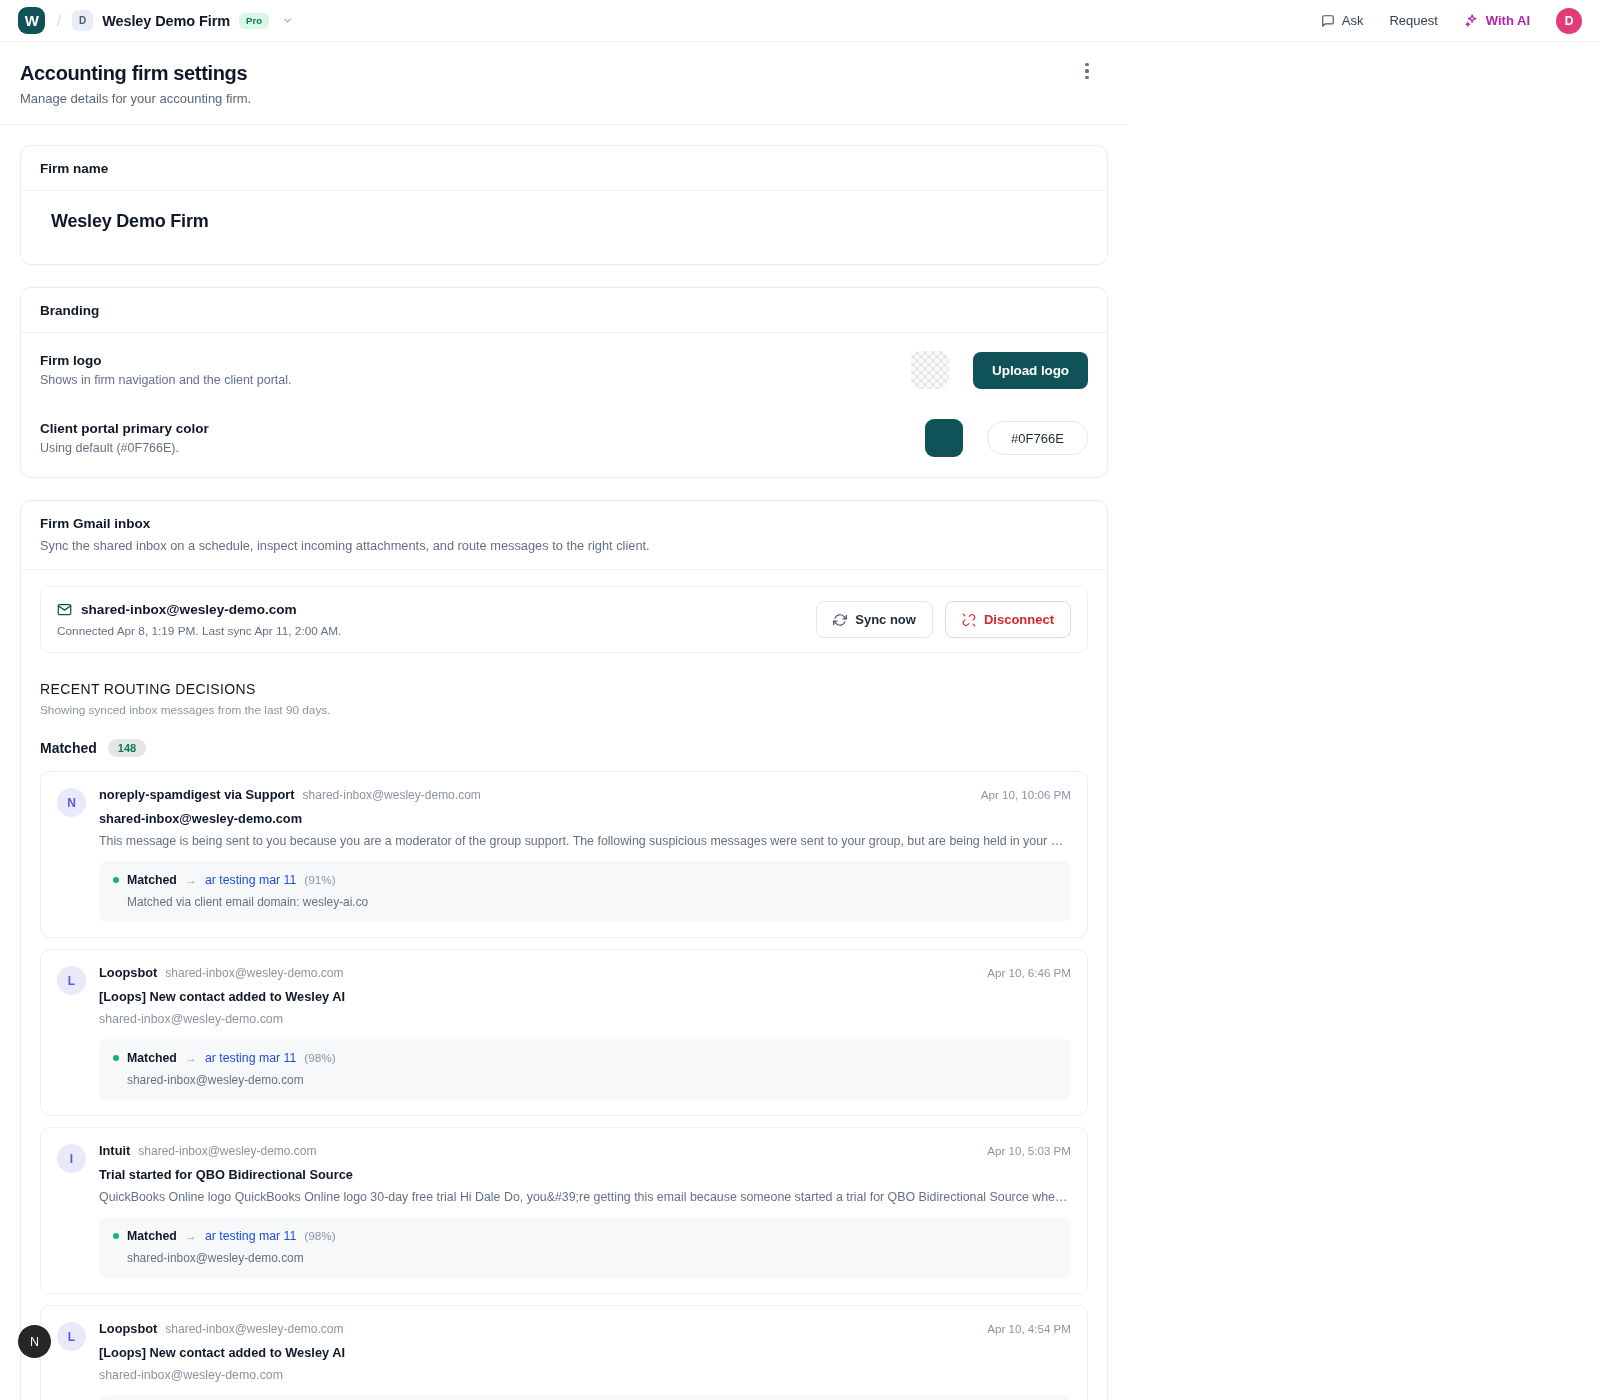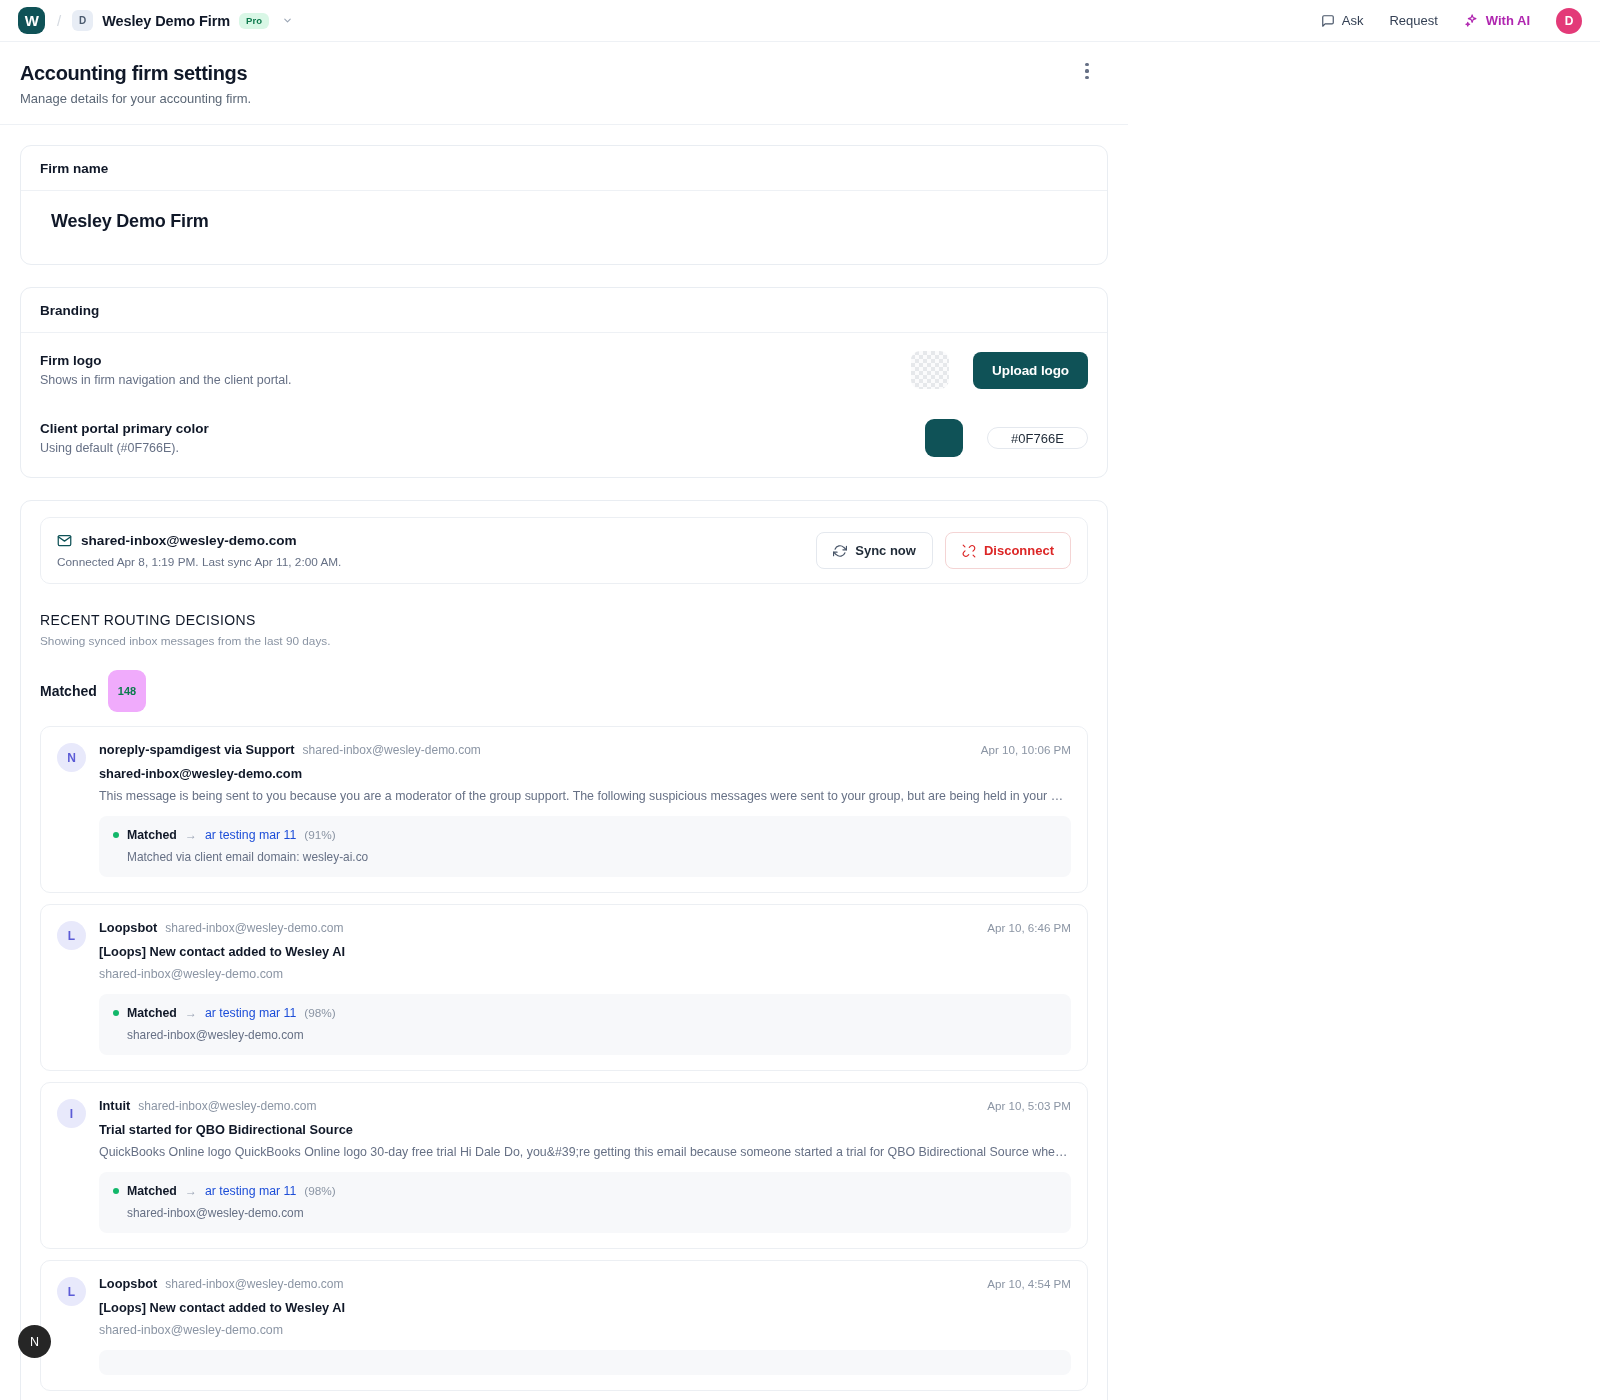--- a/index.html
+++ b/index.html
@@ -114,21 +114,21 @@
   }
   .btn-primary {
     background: #0f5257; color: #fff;
     font-size: 13.5px; font-weight: 700;
     border: none; border-radius: 8px;
     padding: 11px 19px;
     letter-spacing: -0.1px;
   }
   .color-swatch { width: 38px; height: 38px; border-radius: 9px; background: #0f5257; }
   .color-input {
-    width: 101px; height: 22px;
+    width: 101px; height: 34px;
     border: 1px solid #e4e8ee; border-radius: 16px;
     background: #fff;
     display: flex; align-items: center; justify-content: center;
     font-size: 13px; color: #1f2a37;
   }
 
   
   .gmail-body { padding: 16px 19px 19px 19px; }
   .inbox-box {
     border: 1px solid #eceff3; border-radius: 10px;
@@ -157,23 +157,23 @@
   .routing-head { margin-top: 28px; }
   .routing-title {
     font-size: 14px; font-weight: 400; color: #101828;
     letter-spacing: 0.38px;
   }
   .routing-sub { font-size: 11.8px; color: #8b95a4; margin-top: 6px; }
 
   .matched-head { display: flex; align-items: center; gap: 11px; margin-top: 22px; }
   .matched-label { font-size: 14px; font-weight: 700; color: #101828; }
   .matched-count {
-    background: #f0abfc; color: #0c7b4d;
+    background: #e5e5e5; color: #0c7b4d;
     font-size: 11px; font-weight: 700;
-    padding: 15px 10px; border-radius: 9px;
+    padding: 3px 10px; border-radius: 9px;
   }
 
   .msg-list { margin-top: 14px; }
   .msg-card {
     border: 1px solid #eceff3; border-radius: 10px;
     padding: 15px 16px 15px 16px;
     display: flex; gap: 13px;
     margin-bottom: 11px;
     background: #fff;
   }
@@ -308,20 +308,24 @@
         <div class="brand-right">
           <div class="color-swatch"></div>
           <div class="color-input">#0F766E</div>
         </div>
       </div>
 
     </div>
   </div>
 
   <div class="card">
+    <div class="card-head tall">
+      <div class="card-head-title">Firm Gmail inbox</div>
+      <div class="card-head-sub">Sync the shared inbox on a schedule, inspect incoming attachments, and route messages to the right client.</div>
+    </div>
 
     <div class="gmail-body">
 
       <div class="inbox-box">
         <div>
           <div class="inbox-email-row">
             <span class="mail-icon">
               <svg width="15" height="15" viewBox="0 0 24 24" fill="none" stroke="#0f5257" stroke-width="2" stroke-linecap="round" stroke-linejoin="round">
                   <rect x="2" y="4" width="20" height="16" rx="2"></rect>
                   <path d="M22 6l-10 7L2 6"></path>

